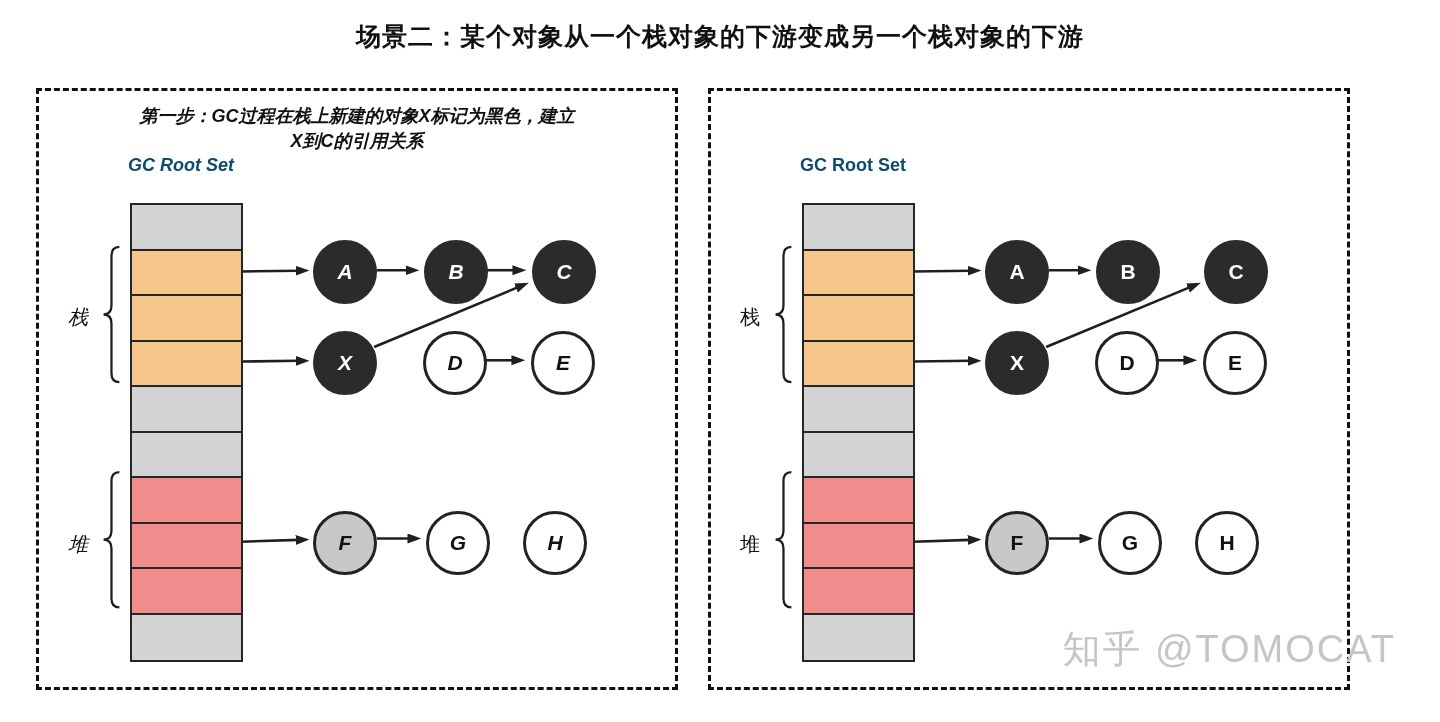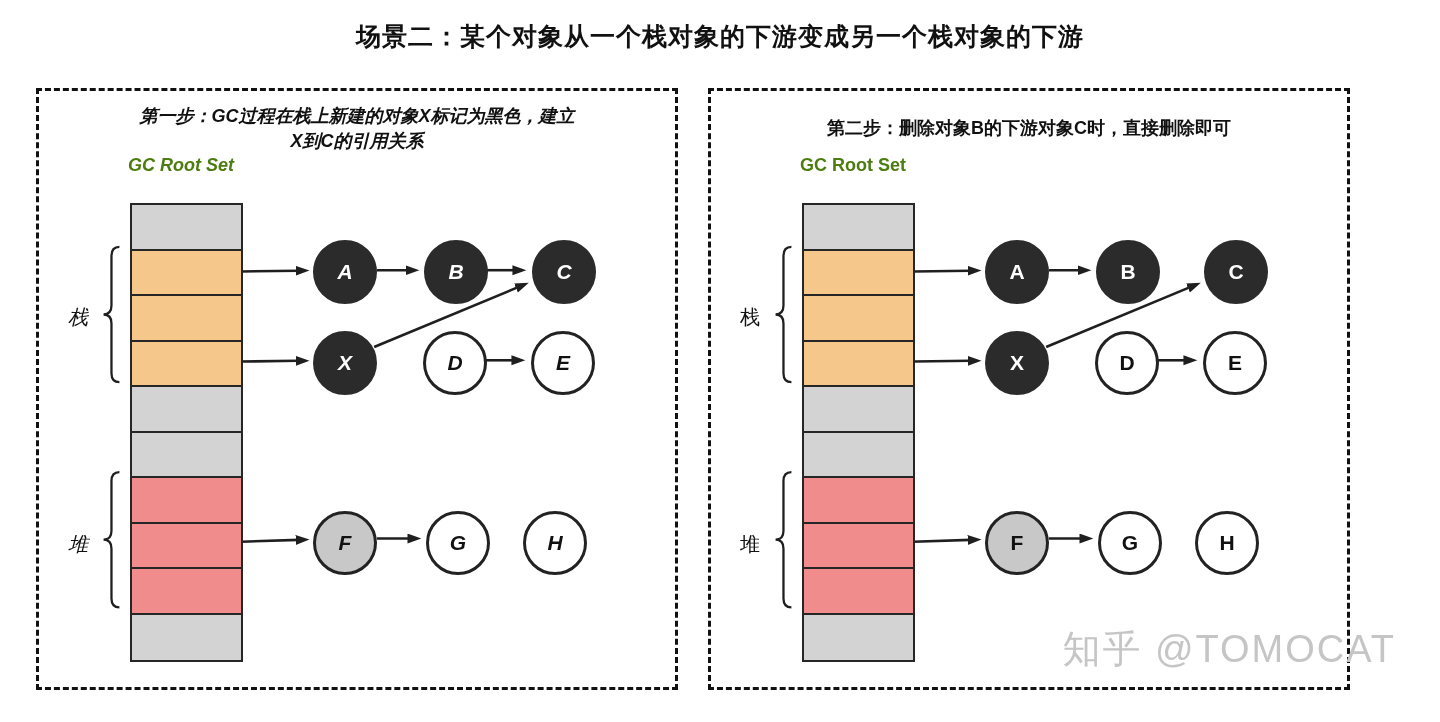--- a/index.html
+++ b/index.html
@@ -8,21 +8,21 @@
   .title { position:absolute; top:20px; left:0; width:100%; text-align:center;
     font-size:25px; font-weight:bold; color:#111; letter-spacing:1px; }
   .panel { position:absolute; top:88px; height:602px; width:642px;
     border:3px dashed #111; background:#fff; }
   #panel-0 { left:36px;font-style:italic; }
   #panel-1 { left:708px; }
   .caption { position:absolute; top:8px; left:0; width:100%; height:60px;
     display:flex; flex-direction:column; justify-content:center; align-items:center;
     font-size:18px; font-weight:bold; color:#111; line-height:1.4; }
   .root-label { position:absolute; left:89px; top:64px; font-size:18px;
-    font-weight:600; color:#4d7c0f; }
+    font-weight:600; color:#0c4a6e; }
   .column { position:absolute; border:2px solid #262626; background:#fff; }
   .cell { border-bottom:2px solid #262626; }
   .cell:last-child { border-bottom:none; }
   svg.links { position:absolute; left:0; top:0; width:100%; height:100%; }
   .node { position:absolute; width:64px; height:64px; border-radius:50%;
     border:3px solid #222; text-align:center; line-height:58px;
     font-size:21px; font-weight:bold; }
   .side-label { position:absolute; font-size:20px; color:#111; }
   .watermark { position:absolute; right:44px; top:624px; font-size:38px;
     color:#c5c5c5; letter-spacing:2px; z-index:10; }
@@ -74,24 +74,20 @@
     <div class="node" style="left: 384px; top: 240px; background: rgb(255, 255, 255); color: rgb(17, 17, 17);">D</div>
     <div class="node" style="left: 492px; top: 240px; background: rgb(255, 255, 255); color: rgb(17, 17, 17);">E</div>
     <div class="node" style="left: 274px; top: 420px; background: rgb(200, 200, 200); color: rgb(17, 17, 17);">F</div>
     <div class="node" style="left: 387px; top: 420px; background: rgb(255, 255, 255); color: rgb(17, 17, 17);">G</div>
     <div class="node" style="left: 484px; top: 420px; background: rgb(255, 255, 255); color: rgb(17, 17, 17);">H</div>
     <div class="side-label" style="left: 29px; top: 212.75px;">栈</div>
     <div class="side-label" style="left: 29px; top: 440.25px;">堆</div>
   </section>
 
 <section class="panel" id="panel-1">
-  <div class="caption">
-    <div>第二步：删除对象B的下游对象C时，直接删除即可</div>
-    <div></div>
-  </div>
   <div class="root-label">GC Root Set</div>
   <svg class="links" viewBox="0 0 642 602">
       <defs>
         <marker id="arrow1" markerUnits="userSpaceOnUse" markerWidth="15" markerHeight="11" refX="3" refY="5" orient="auto">
           <path d="M0,0 L14,5 L0,10 Z" fill="#1f1f1f"></path>
         </marker>
       </defs>
       <line x1="204" y1="182.25" x2="262.00330364557755" y2="181.53917520042185" stroke="#1f1f1f" stroke-width="2.6" marker-end="url(#arrow1)"></line>
       <line x1="341" y1="181" x2="373" y2="181" stroke="#1f1f1f" stroke-width="2.6" marker-end="url(#arrow1)"></line>
       <line x1="204" y1="273.25" x2="262.00330364557755" y2="272.5391752004218" stroke="#1f1f1f" stroke-width="2.6" marker-end="url(#arrow1)"></line>

